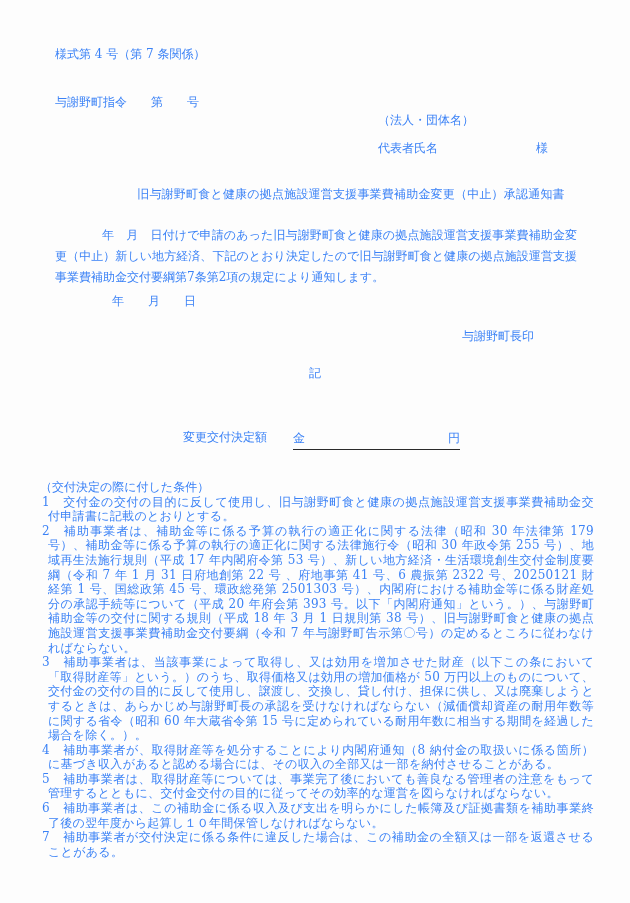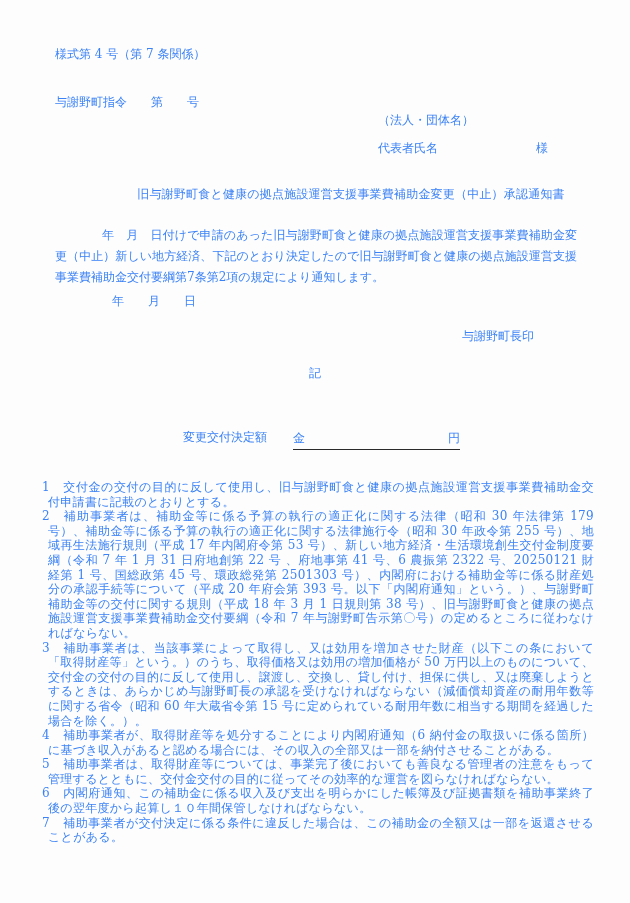--- a/index.html
+++ b/index.html
@@ -81,29 +81,30 @@
   <div class="abs record-marker">記</div>
 
   <div class="abs amount-label">変更交付決定額</div>
   <div class="amount-fill">
     <span>金</span>
     <span></span>
     <span>円</span>
   </div>
 
   <div class="conditions">
+    <div class="cond-heading">（交付決定の際に付した条件）</div>
 
     <div class="cond-item"><span class="cond-num">1</span><span>交付金の交付の目的に反して使用し、旧与謝野町食と健康の拠点施設運営支援事業費補助金交付申請書に記載のとおりとする。</span></div>
 
     <div class="cond-item"><span class="cond-num">2</span><span>補助事業者は、補助金等に係る予算の執行の適正化に関する法律（昭和 30 年法律第 179 号）、補助金等に係る予算の執行の適正化に関する法律施行令（昭和 30 年政令第 255 号）、地域再生法施行規則（平成 17 年内閣府令第 53 号）、新しい地方経済・生活環境創生交付金制度要綱（令和 7 年 1 月 31 日府地創第 22 号 、府地事第 41 号、6 農振第 2322 号、20250121 財経第 1 号、国総政第 45 号、環政総発第 2501303 号）、内閣府における補助金等に係る財産処分の承認手続等について（平成 20 年府会第 393 号。以下「内閣府通知」という。）、与謝野町補助金等の交付に関する規則（平成 18 年 3 月 1 日規則第 38 号）、旧与謝野町食と健康の拠点施設運営支援事業費補助金交付要綱（令和 7 年与謝野町告示第〇号）の定めるところに従わなければならない。</span></div>
 
     <div class="cond-item"><span class="cond-num">3</span><span>補助事業者は、当該事業によって取得し、又は効用を増加させた財産（以下この条において「取得財産等」という。）のうち、取得価格又は効用の増加価格が 50 万円以上のものについて、交付金の交付の目的に反して使用し、譲渡し、交換し、貸し付け、担保に供し、又は廃棄しようとするときは、あらかじめ与謝野町長の承認を受けなければならない（減価償却資産の耐用年数等に関する省令（昭和 60 年大蔵省令第 15 号に定められている耐用年数に相当する期間を経過した場合を除く。）。</span></div>
 
-    <div class="cond-item"><span class="cond-num">4</span><span>補助事業者が、取得財産等を処分することにより内閣府通知（6 納付金の取扱いに係る箇所）に基づき収入があると認める場合には、その収入の全部又は一部を納付させることがある。</span></div>
+    <div class="cond-item"><span class="cond-num">4</span><span>補助事業者が、取得財産等を処分することにより内閣府通知（8 納付金の取扱いに係る箇所）に基づき収入があると認める場合には、その収入の全部又は一部を納付させることがある。</span></div>
 
     <div class="cond-item"><span class="cond-num">5</span><span>補助事業者は、取得財産等については、事業完了後においても善良なる管理者の注意をもって管理するとともに、交付金交付の目的に従ってその効率的な運営を図らなければならない。</span></div>
 
-    <div class="cond-item"><span class="cond-num">6</span><span>内閣府通知、この補助金に係る収入及び支出を明らかにした帳簿及び証拠書類を補助事業終了後の翌年度から起算し１０年間保管しなければならない。</span></div>
+    <div class="cond-item"><span class="cond-num">6</span><span>補助事業者は、この補助金に係る収入及び支出を明らかにした帳簿及び証拠書類を補助事業終了後の翌年度から起算し１０年間保管しなければならない。</span></div>
 
     <div class="cond-item"><span class="cond-num">7</span><span>補助事業者が交付決定に係る条件に違反した場合は、この補助金の全額又は一部を返還させることがある。</span></div>
   </div>
 
 </div>
 
 </body></html>

